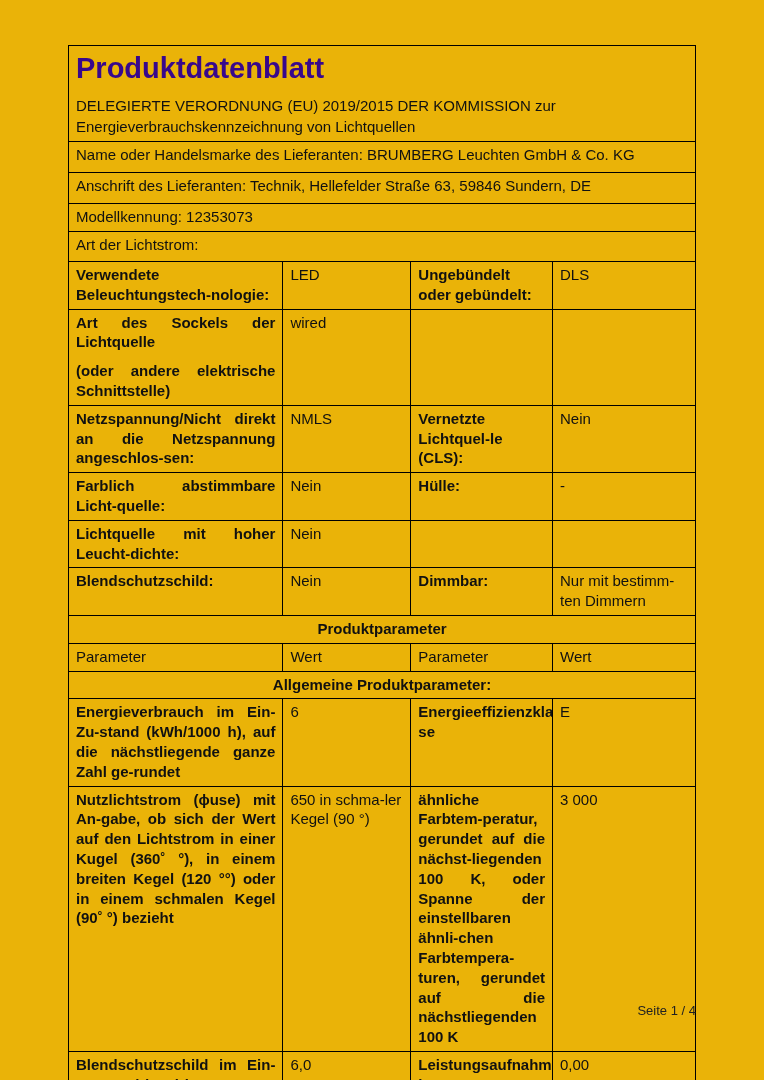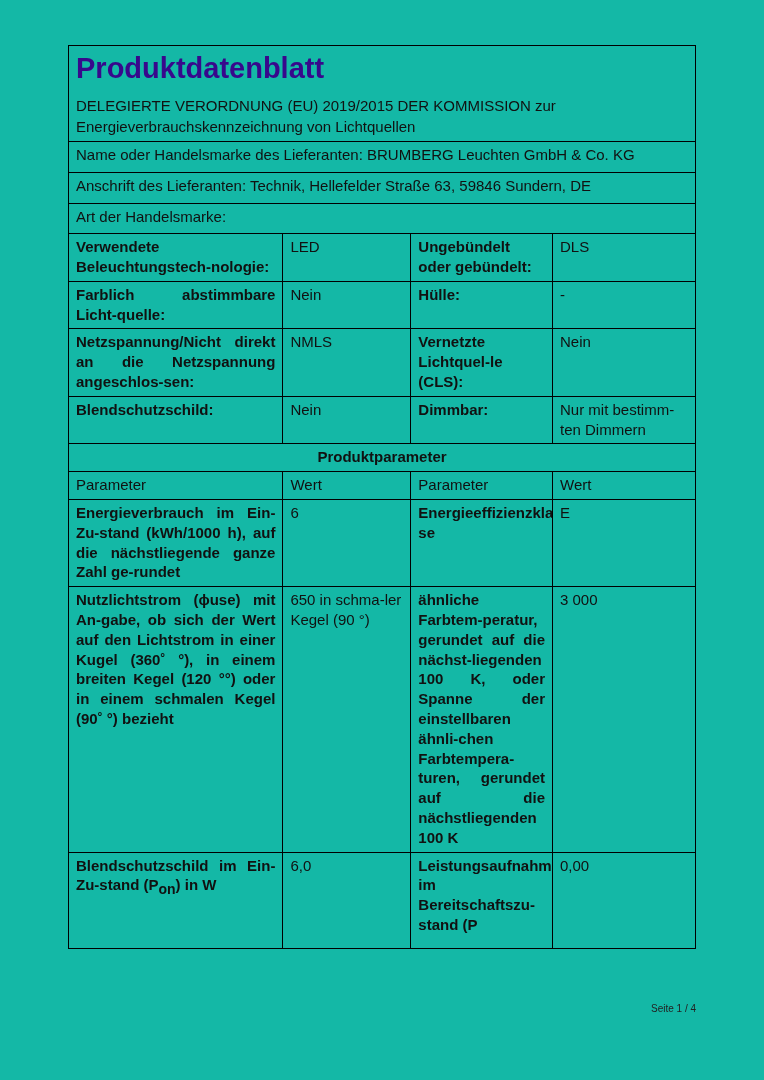--- a/index.html
+++ b/index.html
@@ -6,21 +6,21 @@
     margin: 0;
     padding: 0;
     background: #ffffff;
     font-family: "Liberation Sans", sans-serif;
     color: #111111;
   }
   .page {
     position: relative;
     width: 764px;
     height: 1080px;
-    background: #14b8a6;
+    background: #eab308;
     overflow: hidden;
   }
   .sheet {
     position: absolute;
     left: 68px;
     top: 45px;
     width: 628px;
   }
   table.doc {
     border-collapse: collapse;
@@ -57,21 +57,21 @@
     padding: 2px 7px 3px 7px;
     margin-top: 48px;
   }
   td.colhead { padding: 2px 7px 3px 7px; }
   .para2 { margin-top: 9px; }
   sub { font-size: 14px; line-height: 0; }
   .footer {
     position: absolute;
     top: 1003px;
     right: 68px;
-    font-size: 10px;
+    font-size: 13px;
     color: #222222;
   }
 </style>
 </head>
 <body>
 
 <div class="page">
   <div class="sheet">
     <table class="doc">
       <colgroup>
@@ -97,59 +97,83 @@
           <span class="lbl">Name oder Handelsmarke des Lieferanten:</span>
           <span class="val">BRUMBERG Leuchten GmbH &amp; Co. KG</span>
         </td>
       </tr>
       <tr style="height:31px">
         <td colspan="4" class="labelrow">
           <span class="lbl">Anschrift des Lieferanten:</span>
           <span class="val">Technik, Hellefelder Straße 63, 59846 Sundern, DE</span>
         </td>
       </tr>
+      <tr style="height:26px">
+        <td colspan="4" class="labelrow">
+          <span class="lbl">Modellkennung:</span>
+          <span class="val">12353073</span>
+        </td>
+      </tr>
       <tr style="height:30px">
         <td colspan="4" class="labelrow">
-          <span class="lbl">Art der Handelsmarke:</span>
+          <span class="lbl">Art der Lichtstrom:</span>
         </td>
       </tr>
 
       <tr style="height:42px">
         <td class="param">Verwendete Beleuchtungstech-nologie:</td>
         <td class="value">LED</td>
         <td class="param">Ungebündelt oder gebündelt:</td>
         <td class="value">DLS</td>
       </tr>
+      <tr style="height:59px">
+        <td class="param">
+          <div>Art des Sockels der Lichtquelle</div>
+          <div class="para2">(oder andere elektrische Schnittstelle)</div>
+        </td>
+        <td class="value">wired</td>
+        <td class="param"></td>
+        <td class="value"></td>
+      </tr>
+      <tr style="height:57px">
+        <td class="param">Netzspannung/Nicht direkt an die Netzspannung angeschlos-sen:</td>
+        <td class="value">NMLS</td>
+        <td class="param">Vernetzte Lichtquel-le (CLS):</td>
+        <td class="value">Nein</td>
+      </tr>
       <tr style="height:41px">
         <td class="param">Farblich abstimmbare Licht-quelle:</td>
         <td class="value">Nein</td>
         <td class="param">Hülle:</td>
         <td class="value">-</td>
       </tr>
-      <tr style="height:57px">
-        <td class="param">Netzspannung/Nicht direkt an die Netzspannung angeschlos-sen:</td>
-        <td class="value">NMLS</td>
-        <td class="param">Vernetzte Lichtquel-le (CLS):</td>
+      <tr style="height:40px">
+        <td class="param">Lichtquelle mit hoher Leucht-dichte:</td>
         <td class="value">Nein</td>
+        <td class="param"></td>
+        <td class="value"></td>
       </tr>
       <tr style="height:38px">
         <td class="param">Blendschutzschild:</td>
         <td class="value">Nein</td>
         <td class="param">Dimmbar:</td>
         <td class="value">Nur mit bestimm-ten Dimmern</td>
       </tr>
 
       <tr style="height:24px">
         <td colspan="4" class="sechead">Produktparameter</td>
       </tr>
       <tr style="height:22px">
         <td class="colhead">Parameter</td>
         <td class="colhead">Wert</td>
         <td class="colhead">Parameter</td>
         <td class="colhead">Wert</td>
+      </tr>
+      <tr style="height:22px">
+        <td colspan="4" class="sechead">Allgemeine Produktparameter:</td>
       </tr>
 
       <tr style="height:76px">
         <td class="param">Energieverbrauch im Ein-Zu-stand (kWh/1000 h), auf die nächstliegende ganze Zahl ge-rundet</td>
         <td class="value">6</td>
         <td class="param">Energieeffizienzklas-se</td>
         <td class="value">E</td>
       </tr>
       <tr style="height:186px">
         <td class="param">Nutzlichtstrom (ϕuse) mit An-gabe, ob sich der Wert auf den Lichtstrom in einer Kugel (360˚ °), in einem breiten Kegel (120 °°) oder in einem schmalen Kegel (90˚ °) bezieht</td>

